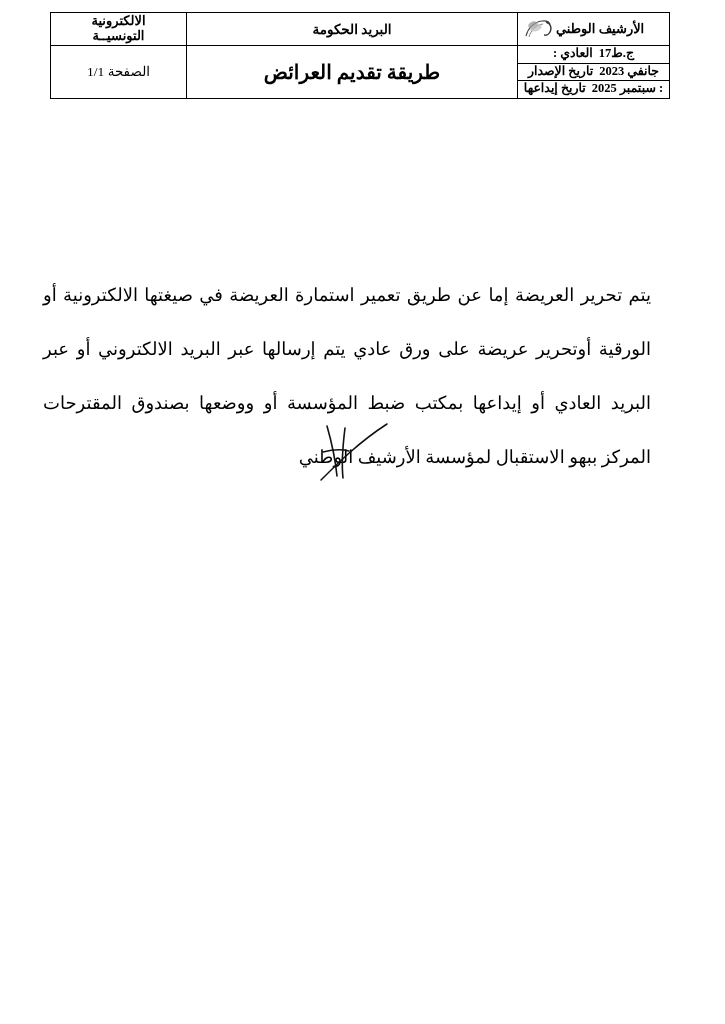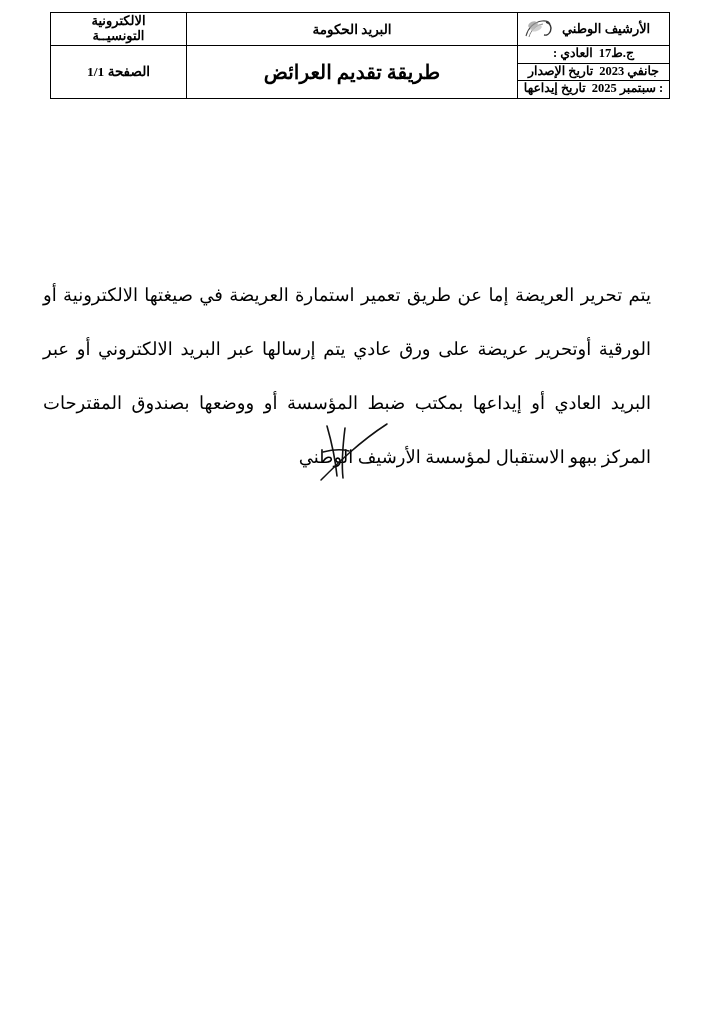--- a/index.html
+++ b/index.html
@@ -58,41 +58,40 @@
     padding: 6px 2px;
   }
 
   .cell-archive-wrap {
     padding: 0;
   }
   .archive-row {
     display: flex;
     align-items: center;
     justify-content: flex-end;
-    gap: 6px;
     padding: 4px 8px 4px 4px;
     height: 32px;
     box-sizing: border-box;
   }
   .archive-title {
     font-size: 13px;
     font-weight: bold;
     white-space: nowrap;
   }
   .logo {
     width: 34px;
     height: 26px;
     position: relative;
     flex: 0 0 auto;
   }
   .logo svg { display: block; }
 
   .cell-page {
     font-size: 13.5px;
-    font-weight: bold;
+    font-weight: normal;
     padding: 14px 2px;
   }
 
   .cell-title {
     font-size: 20px;
     font-weight: bold;
     padding: 16px 4px;
     letter-spacing: 0.3px;
   }
 

